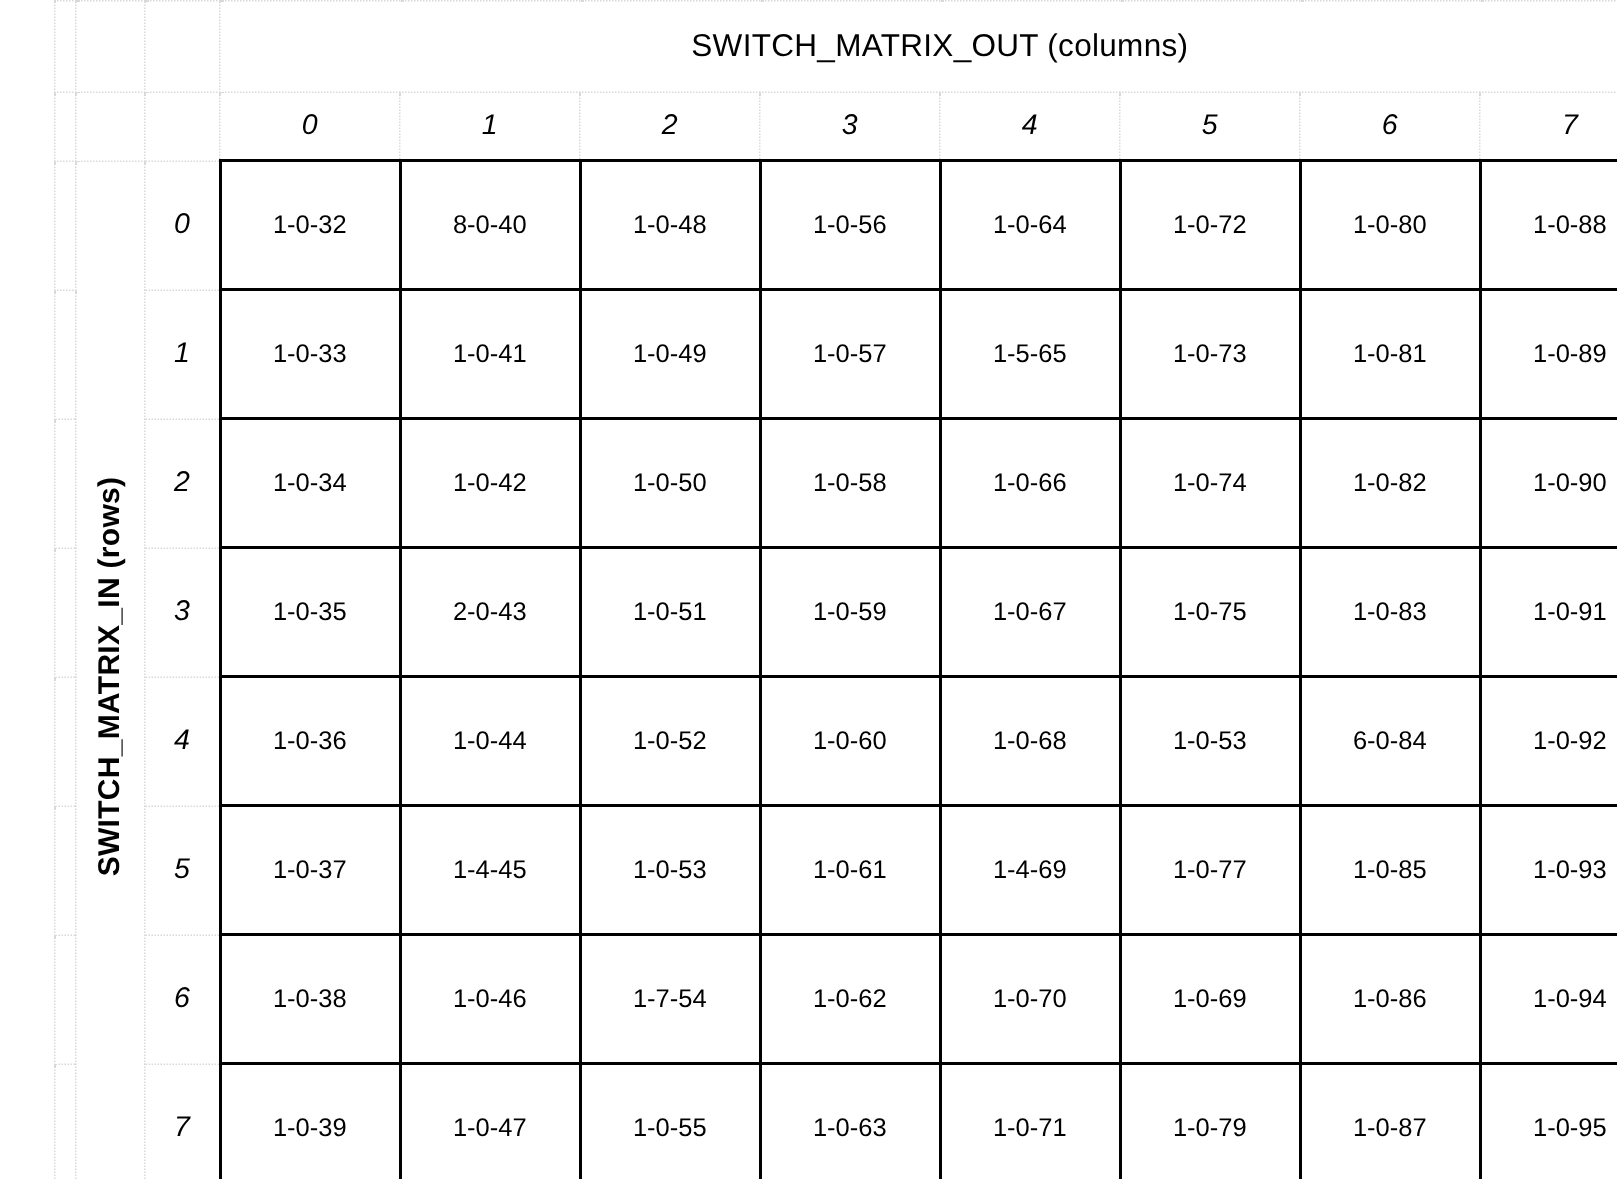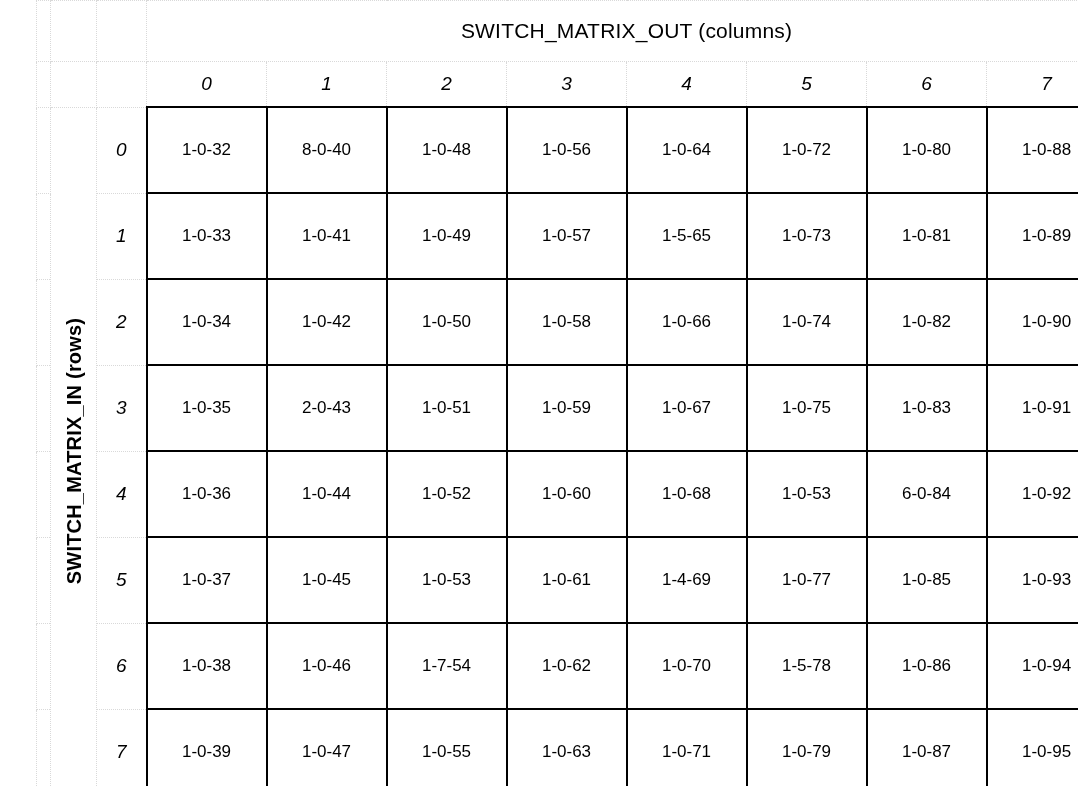--- a/index.html
+++ b/index.html
@@ -218,39 +218,39 @@
         <td class="cell">1-0-53</td>
         <td class="cell">6-0-84</td>
         <td class="cell">1-0-92</td>
         <td class="gutter"></td>
       </tr>
 
       <tr>
         <td class="gutter"></td>
         <td class="rowhdr">5</td>
         <td class="cell">1-0-37</td>
-        <td class="cell">1-0-45</td>
+        <td class="cell">1-4-45</td>
         <td class="cell">1-0-53</td>
         <td class="cell">1-0-61</td>
         <td class="cell">1-4-69</td>
         <td class="cell">1-0-77</td>
         <td class="cell">1-0-85</td>
         <td class="cell">1-0-93</td>
         <td class="gutter"></td>
       </tr>
 
       <tr>
         <td class="gutter"></td>
         <td class="rowhdr">6</td>
         <td class="cell">1-0-38</td>
         <td class="cell">1-0-46</td>
         <td class="cell">1-7-54</td>
         <td class="cell">1-0-62</td>
         <td class="cell">1-0-70</td>
-        <td class="cell">1-5-78</td>
+        <td class="cell">1-0-69</td>
         <td class="cell">1-0-86</td>
         <td class="cell">1-0-94</td>
         <td class="gutter"></td>
       </tr>
 
       <tr>
         <td class="gutter"></td>
         <td class="rowhdr">7</td>
         <td class="cell">1-0-39</td>
         <td class="cell">1-0-47</td>

